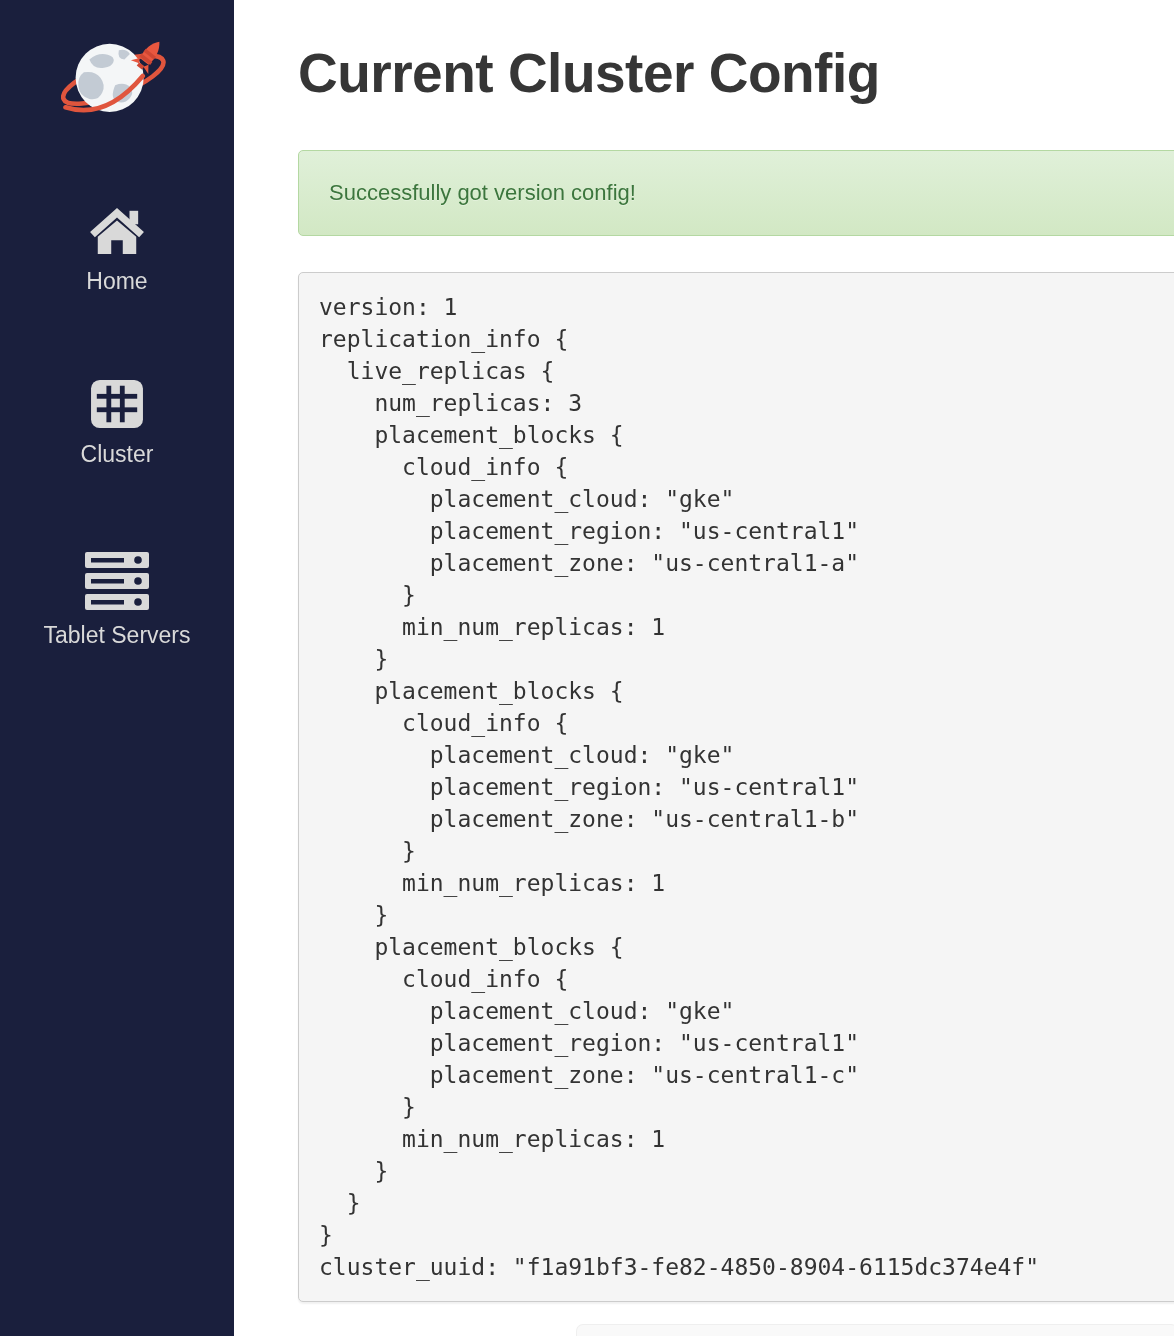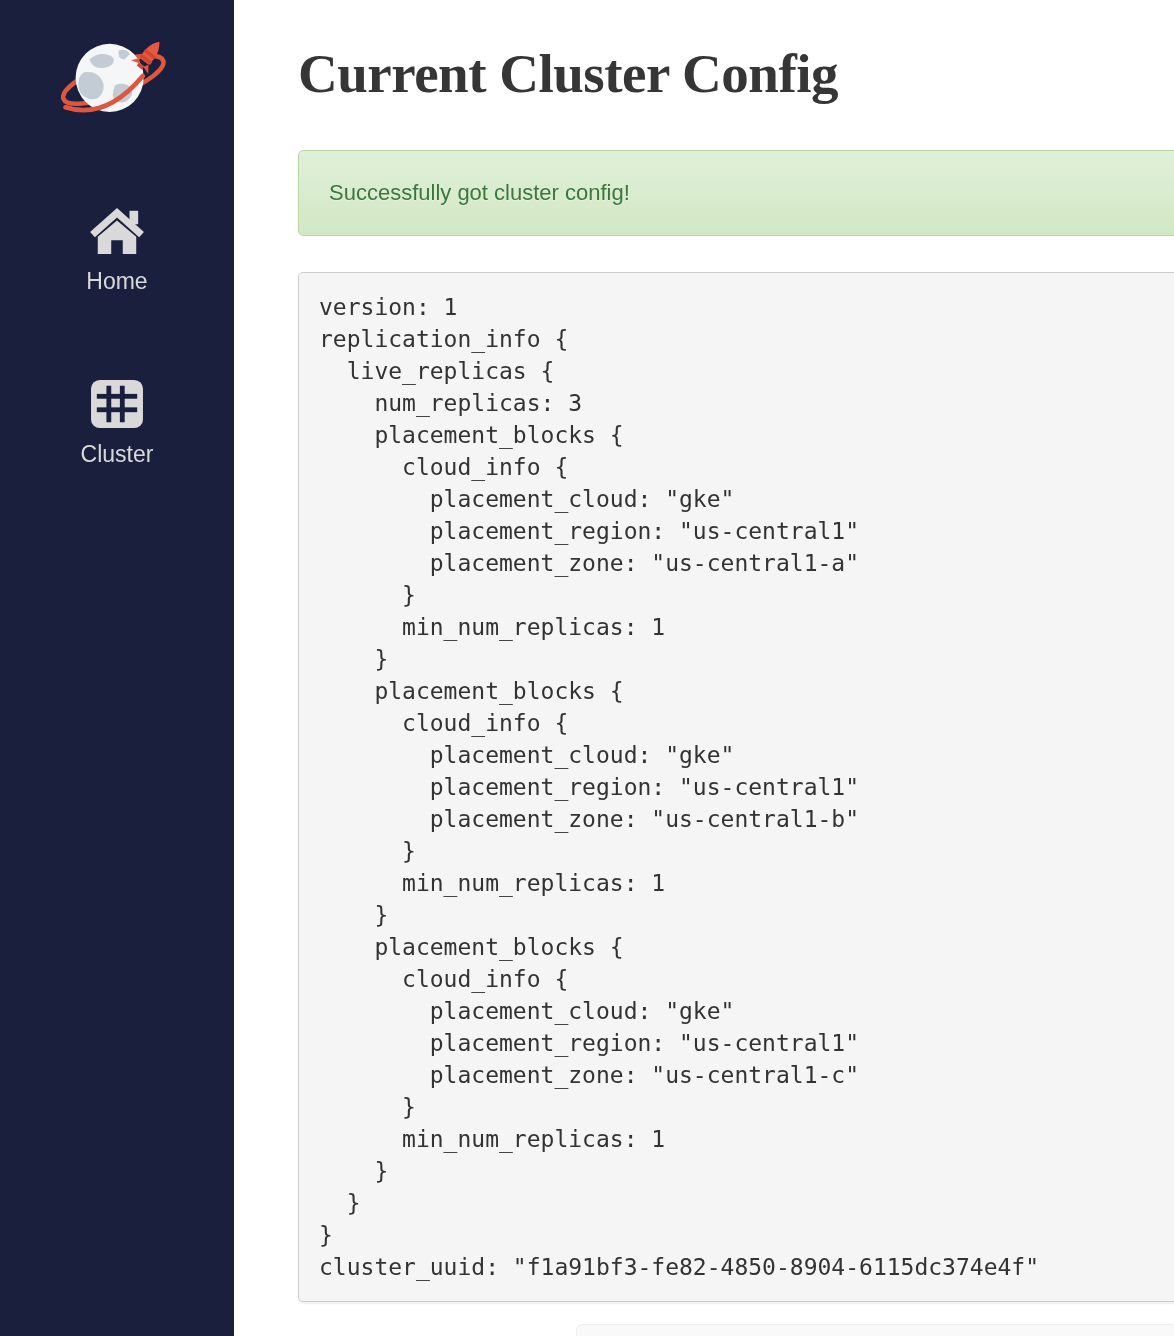--- a/index.html
+++ b/index.html
@@ -56,21 +56,20 @@
     position: relative;
     overflow: hidden;
   }
   .page-title {
     margin: 42px 0 0 0;
     font-size: 55px;
     line-height: 1.15;
     font-weight: 700;
     color: #363636;
     letter-spacing: -0.5px;
-    font-family: Liberation Serif, serif;
   }
   .alert-success {
     box-sizing: border-box;
     width: 920px;
     margin-top: 45px;
     padding: 27px 30px;
     font-size: 22px;
     line-height: 30px;
     color: #3c763d;
     background: linear-gradient(180deg, #e0f0d9 0%, #d2e8c4 100%);
@@ -157,31 +156,51 @@
             <rect x="1" y="1" width="54" height="50" rx="9" fill="#d9d9d9"></rect>
             <rect x="17" y="7" width="5" height="38" fill="#1a1f3d"></rect>
             <rect x="31" y="7" width="5" height="38" fill="#1a1f3d"></rect>
             <rect x="7" y="15.5" width="42" height="5" fill="#1a1f3d"></rect>
             <rect x="7" y="29.5" width="42" height="5" fill="#1a1f3d"></rect>
           </svg>
         </span>
         <span class="nav-label">Cluster</span>
       </a>
 
+      <a class="nav-item">
+        <span class="icon">
+          <svg width="66" height="58" viewBox="0 0 66 58" xmlns="http://www.w3.org/2000/svg">
+            <g fill="#d9d9d9">
+              <rect x="1" y="0" width="64" height="16" rx="2"></rect>
+              <rect x="1" y="21" width="64" height="16" rx="2"></rect>
+              <rect x="1" y="42" width="64" height="16" rx="2"></rect>
+            </g>
+            <g fill="#1a1f3d">
+              <rect x="7" y="6" width="33" height="4.5"></rect>
+              <circle cx="54" cy="8" r="3.8"></circle>
+              <rect x="7" y="27" width="33" height="4.5"></rect>
+              <circle cx="54" cy="29" r="3.8"></circle>
+              <rect x="7" y="48" width="33" height="4.5"></rect>
+              <circle cx="54" cy="50" r="3.8"></circle>
+            </g>
+          </svg>
+        </span>
+        <span class="nav-label">Tablet Servers</span>
+      </a>
 
 
     </nav>
   </aside>
 
   <main class="main">
 
     <h1 class="page-title">Current Cluster Config</h1>
 
     <div class="alert-success">
-      <span>Successfully got cluster config!</span>
+      <span>Successfully got version config!</span>
     </div>
 
     <pre class="config-pre">version: 1
 replication_info {
   live_replicas {
     num_replicas: 3
     placement_blocks {
       cloud_info {
         placement_cloud: "gke"
         placement_region: "us-central1"

